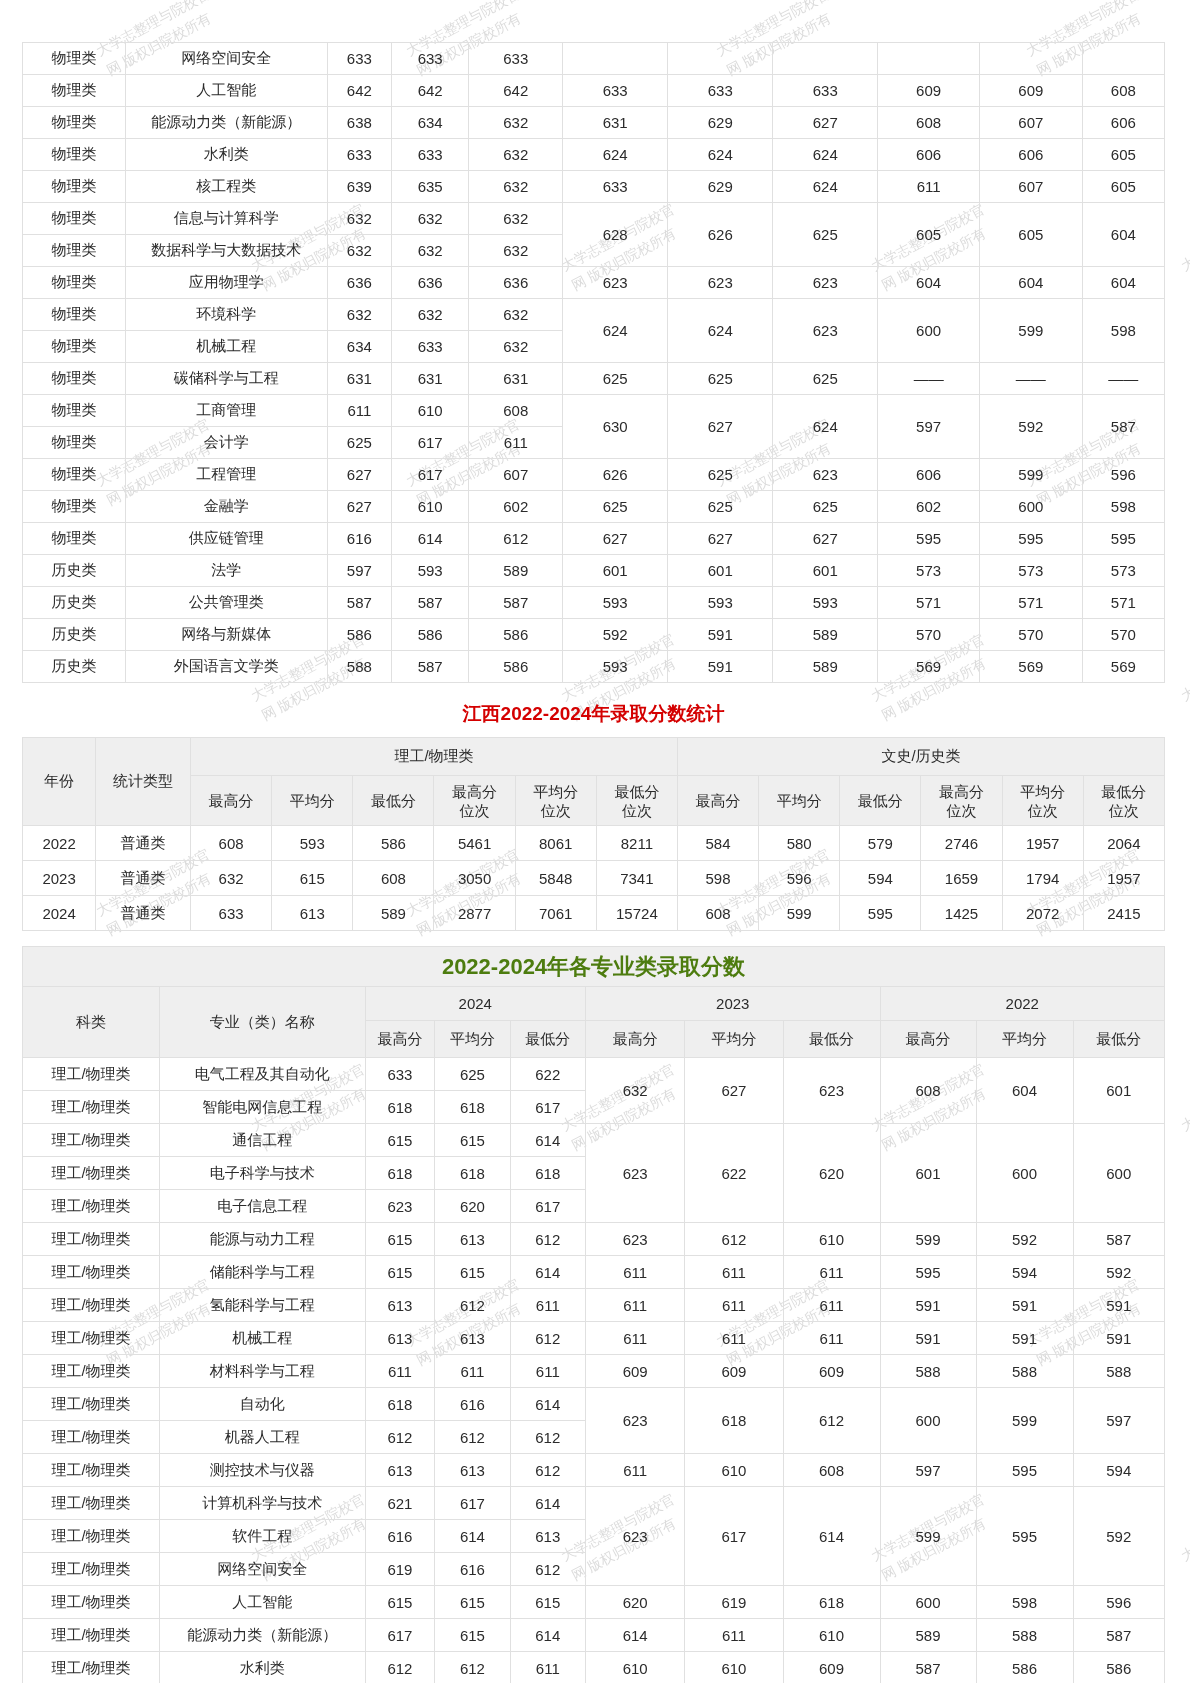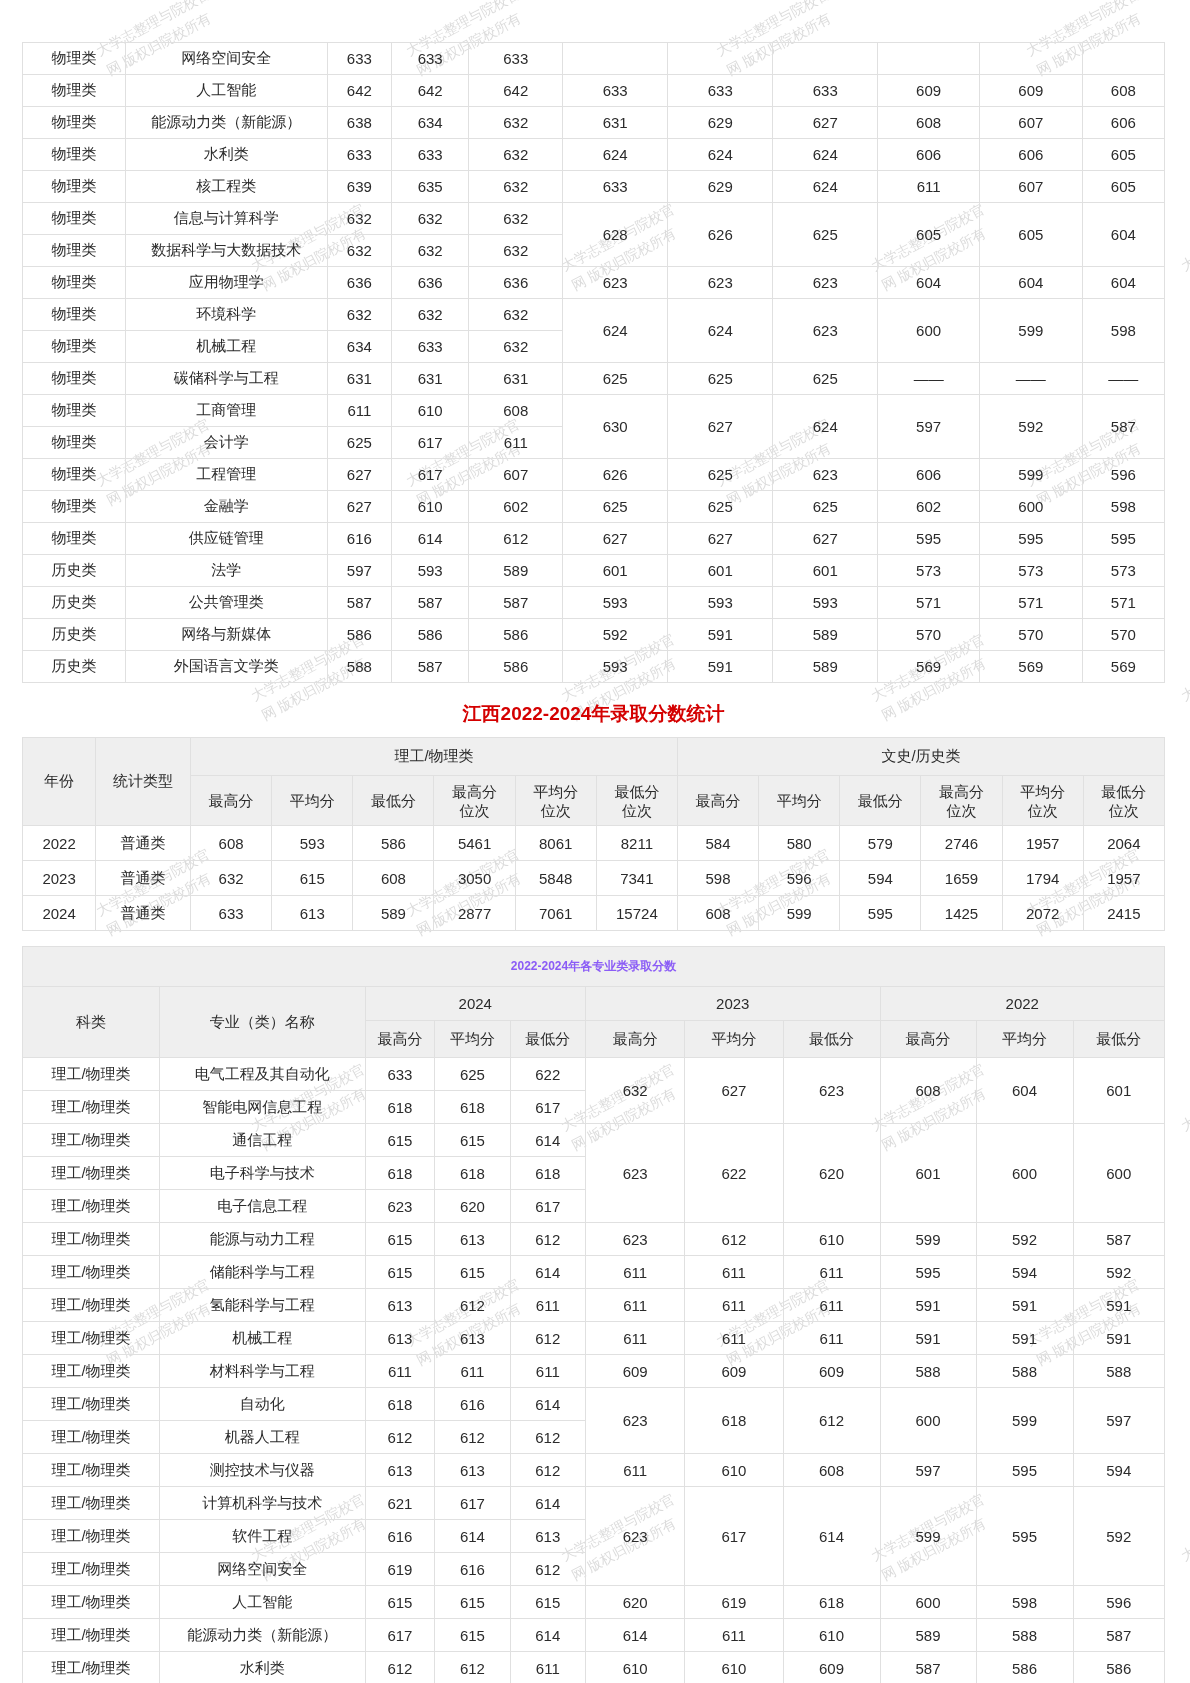--- a/index.html
+++ b/index.html
@@ -24,21 +24,21 @@
   
   #t2 th{background:#efefef;font-weight:400;}
   #t2 tr.h1 th{height:37px;}
   #t2 tr.h2 th{height:49px;}
   #t2 tbody td{height:34px;}
   #t2 .l2{display:block;line-height:19px;}
   #t2 .l1{display:block;line-height:19px;}
   
   #t3{margin-top:15px;}
   #t3 th{background:#efefef;font-weight:400;}
-  #t3 tr.title-row th{height:39px;font-weight:bold;font-size:12px;color:#8b5cf6;}
+  #t3 tr.title-row th{height:39px;font-weight:bold;font-size:22px;color:#4d7c0f;}
   #t3 tr.year-row th{height:33px;}
   #t3 tr.sub-row th{height:36px;}
   #t3 tbody td{height:32px;}
   
   #wm-layer{position:absolute;left:0;top:0;width:100%;height:100%;z-index:0;pointer-events:none;}
   .wm{
     position:absolute;color:rgba(90,90,90,0.22);font-size:14px;line-height:22px;
     transform:rotate(-28deg);white-space:nowrap;text-align:left;
   }
 </style>

